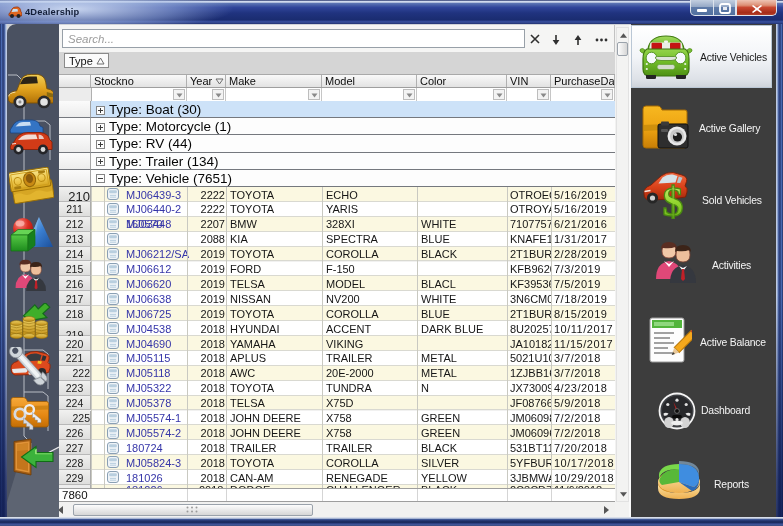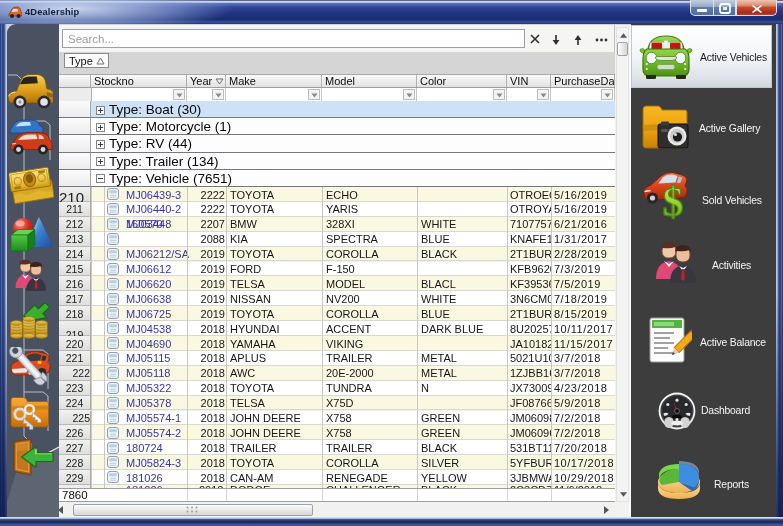--- a/index.html
+++ b/index.html
@@ -2,21 +2,21 @@
 <html><head><meta charset="utf-8"><style>
 html,body{margin:0;padding:0}
 body{width:783px;height:526px;position:relative;overflow:hidden;font-family:"Liberation Sans",sans-serif;background:#d6d6d6}
 .a{position:absolute}
 .tx{position:absolute;white-space:nowrap}
 </style></head><body>
 <div class="a" style="left:7px;top:23px;width:769px;height:3px;background:#cfd2d6"></div>
 <div class="a" style="left:59px;top:25px;width:572px;height:492px;background:#f1f1f0"></div>
 <div class="a" style="left:59px;top:25px;width:556px;height:27px;background:#f5f5f4;border-right:1px solid #c2c2c2;box-sizing:border-box"></div>
 <div class="a" style="left:62px;top:29px;width:463px;height:19px;background:#fff;border:1px solid #98a0a8;box-sizing:border-box"></div>
-<div class="tx" style="left:68px;top:33px;font-size:11.5px;color:#9b9b9b">Search...</div>
+<div class="tx" style="left:68px;top:33px;font-size:11.5px;font-style:italic;color:#9b9b9b">Search...</div>
 <svg class="a" style="left:530px;top:34px" width="80" height="12" viewBox="0 0 80 12">
     <g stroke="#303030" stroke-width="1.6" fill="none">
       <path d="M1 1 L9 9 M9 1 L1 9"></path>
     </g>
     <g fill="#303030">
       <path d="M25.2 1 h1.6 v5 h2.6 l-3.4 5 -3.4 -5 h2.6 z"></path>
       <path d="M47.2 11 h1.6 v-5 h2.6 l-3.4 -5 -3.4 5 h2.6 z"></path>
       <circle cx="67" cy="6" r="1.4"></circle>
       <circle cx="71.5" cy="6" r="1.4"></circle>
       <circle cx="76" cy="6" r="1.4"></circle>
@@ -117,21 +117,21 @@
   </svg>
 <div class="tx" style="left:109px;top:153.6px;font-size:13.5px;color:#060606">Type: Trailer (134)</div>
 <div class="a" style="left:91px;top:169.8px;width:524px;height:17.2px;background:#fdfdfd;border-bottom:1px solid #75787e;box-sizing:border-box"></div>
 <div class="a" style="left:59px;top:169.8px;width:32px;height:17.2px;background:linear-gradient(#fbfbfb,#ececec);border-right:1px solid #a5a5a5;border-bottom:1px solid #75787e;box-sizing:border-box"></div>
 <svg class="a" style="left:96px;top:174.3px" width="9" height="9" viewBox="0 0 9 9">
     <rect x="0.5" y="0.5" width="8" height="8" fill="#fdfdfd" stroke="#848484"></rect>
     <line x1="2" y1="4.5" x2="7" y2="4.5" stroke="#3c3c3c"></line>
   </svg>
 <div class="tx" style="left:109px;top:170.8px;font-size:13.5px;color:#060606">Type: Vehicle (7651)</div>
 <div class="a" style="left:91px;top:187.0px;width:524px;height:14.9px;background:#fbf8e1;border-bottom:1px solid #d9d9d1;box-sizing:border-box"></div>
-<div class="a" style="left:59px;top:187.0px;width:32px;height:14.9px;background:linear-gradient(#f0f0ef,#dededd);border-right:1px solid #ababab;border-bottom:1px solid #b8b8b8;box-sizing:border-box;font-size:15px;color:#202020;text-align:left;padding-top:1.5px">210</div>
+<div class="a" style="left:59px;top:187.0px;width:32px;height:14.9px;background:linear-gradient(#f0f0ef,#dededd);border-right:1px solid #ababab;border-bottom:1px solid #b8b8b8;box-sizing:border-box;font-size:13px;color:#202020;text-align:right;padding-top:1.5px">210</div>
 <svg class="a" style="left:107px;top:188.2px" width="12" height="12" viewBox="0 0 12 12">
     <rect x="0.5" y="0.5" width="11" height="11" rx="2.5" fill="#eef3f7" stroke="#8aa0b4"></rect>
     <rect x="2.2" y="2.2" width="7.6" height="3" rx="1" fill="#b9cfdf"></rect>
     <line x1="3" y1="7.4" x2="9" y2="7.4" stroke="#b9cfdf"></line>
     <line x1="3" y1="9.2" x2="9" y2="9.2" stroke="#b9cfdf"></line>
   </svg>
 <div class="tx" style="left:126px;top:188.5px;width:64px;font-size:11px;color:#3535a8">MJ06439-3</div>
 <div class="a" style="left:187px;top:188.5px;width:38px;font-size:11px;color:#161616;text-align:right">2222</div>
 <div class="tx" style="left:230px;top:188.5px;font-size:11px;color:#161616">TOYOTA</div>
 <div class="tx" style="left:326px;top:188.5px;font-size:11px;color:#161616">ECHO</div>

